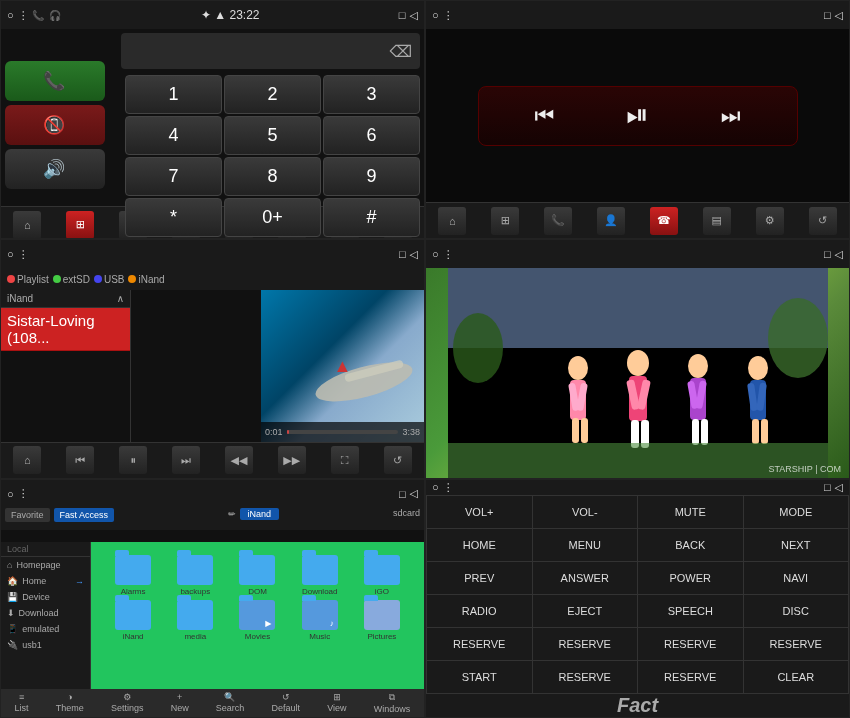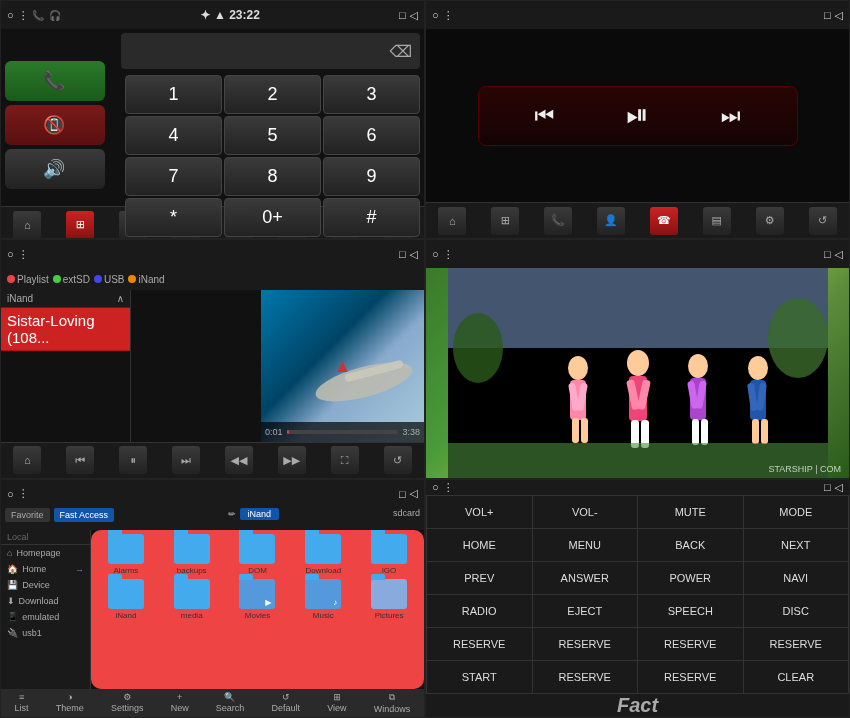--- a/index.html
+++ b/index.html
@@ -32,21 +32,21 @@
       align-items: center;
       justify-content: space-between;
       height: 28px;
       background: #1a1a1a;
       padding: 0 6px;
       font-size: 11px;
       color: #ddd;
     }
 
     .status-bar .left { display: flex; align-items: center; gap: 4px; }
-    .status-bar .center { font-weight: bold; font-size: 12px; }
+    .status-bar .center { font-weight: normal; font-size: 12px; }
     .status-bar .right { display: flex; align-items: center; gap: 4px; }
 
     .dialer-display {
       background: #2a2a2a;
       border-radius: 4px;
       height: 36px;
       margin: 4px 4px 4px 120px;
       display: flex;
       align-items: center;
       justify-content: flex-end;
@@ -297,20 +297,21 @@
       border-radius: 2px;
       font-size: 9px;
       cursor: pointer;
     }
     .fm-tab.active { background: #1155aa; color: white; }
 
     .fm-body {
       display: flex;
       flex: 1;
       overflow: hidden;
+      margin-top: 12px;
     }
 
     .fm-sidebar {
       width: 90px;
       background: #1a1a1a;
       border-right: 1px solid #333;
       overflow: hidden;
     }
 
     .fm-sidebar-item {
@@ -324,24 +325,23 @@
     }
     .fm-sidebar-section {
       color: #666;
       font-size: 9px;
       padding: 2px 6px;
       border-bottom: 1px solid #333;
     }
 
     .fm-main {
       flex: 1;
-      background: #ef4444;
-      padding: 4px;
+      background: #22c55e;
+      padding: 13px;
       overflow: hidden;
-      border-radius: 10px;
     }
 
     .fm-files-grid {
       display: grid;
       grid-template-columns: repeat(5, 1fr);
       gap: 4px;
     }
 
     .fm-file {
       display: flex;

